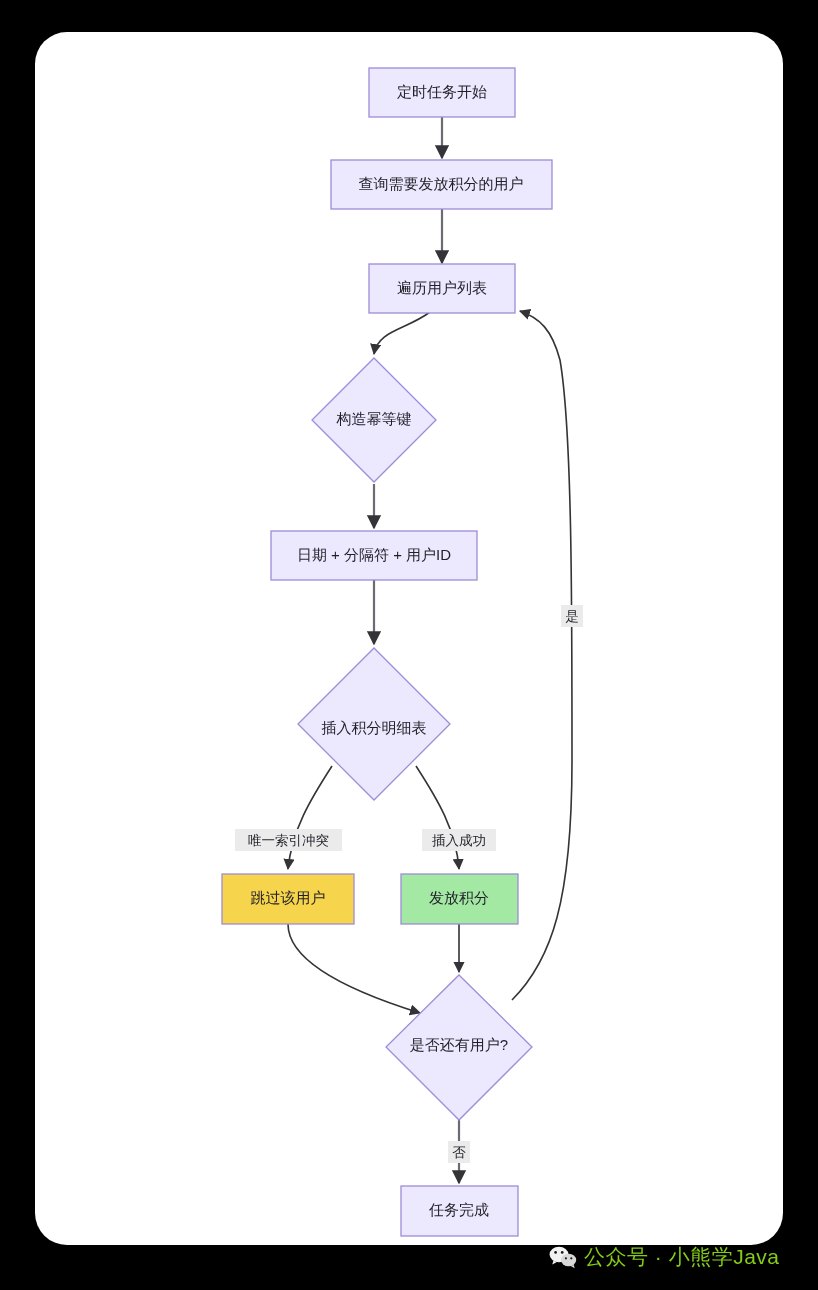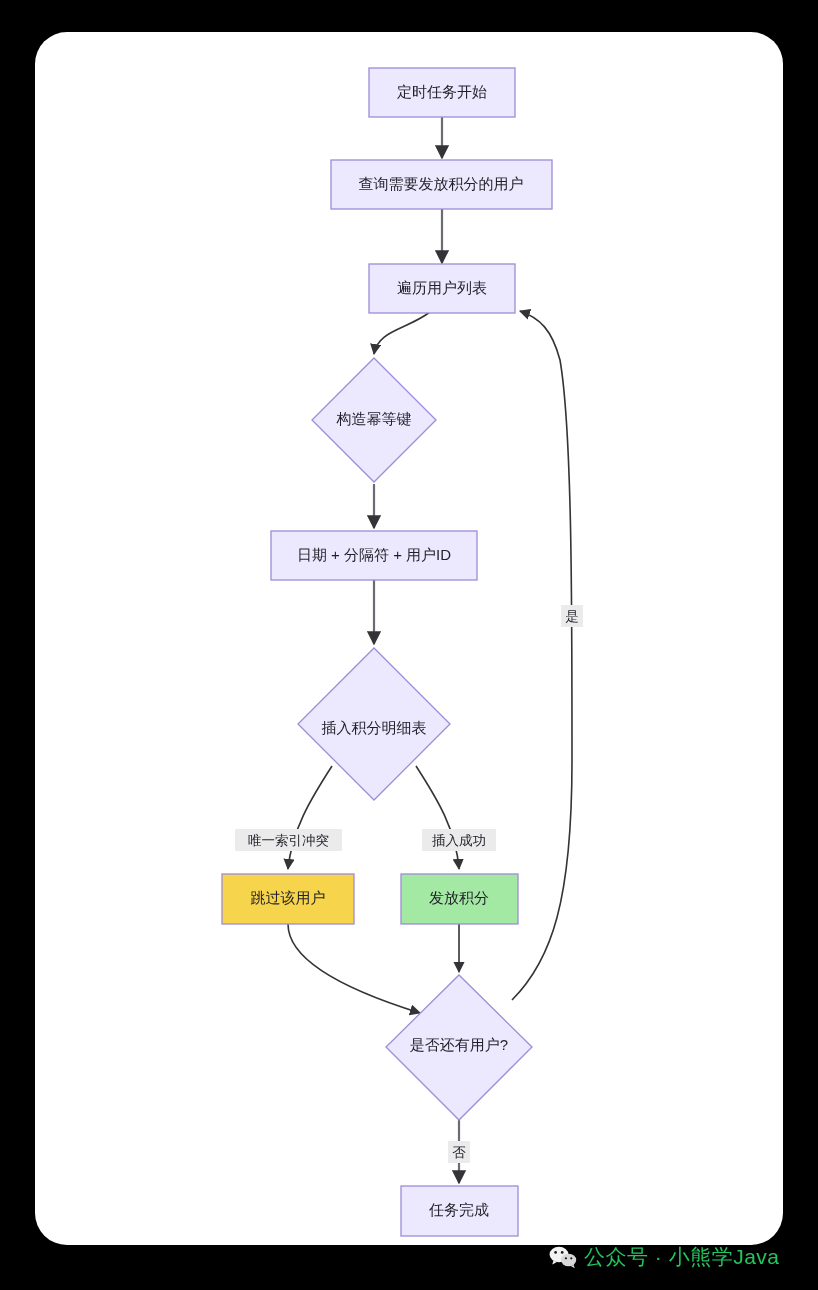--- a/index.html
+++ b/index.html
@@ -75,21 +75,21 @@
     top: 1243px;
     display: flex;
     align-items: center;
     gap: 7px;
     color: #8a8a8a;
     font-size: 21px;
     letter-spacing: 0.5px;
     font-family: "Liberation Sans", "DejaVu Sans", sans-serif;
     white-space: nowrap;
   }
-  #watermark .wm-text { color: #22c55e; }
+  #watermark .wm-text { color: #84cc16; }
   .wechat-icon { display: block; }
 </style>
 </head>
 <body>
 
 <div id="stage">
 
   <div id="card"></div>
 
   <svg id="diagram" viewBox="0 0 818 1290">

